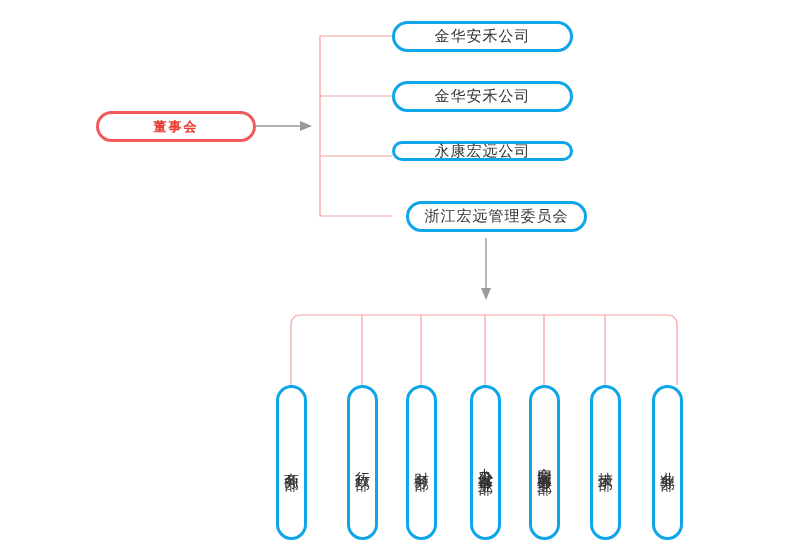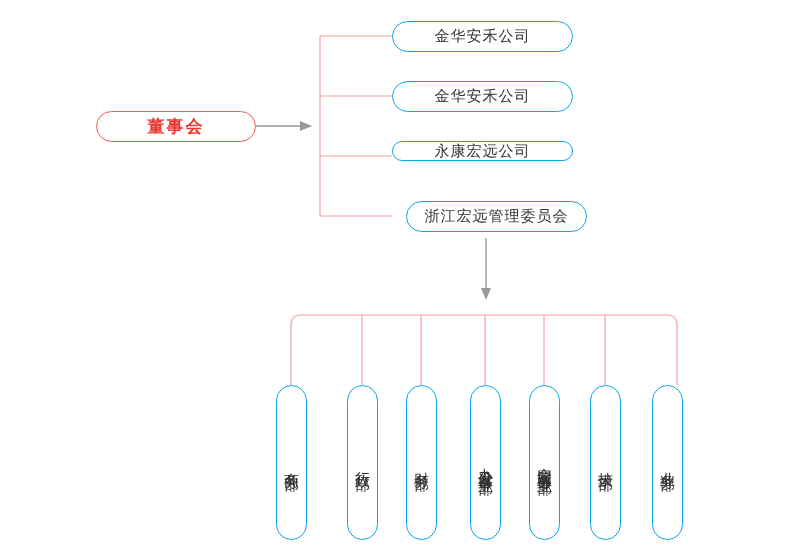--- a/index.html
+++ b/index.html
@@ -17,37 +17,37 @@
   #canvas {
     position: absolute;
     left: 0;
     top: 0;
     width: 800px;
     height: 560px;
   }
   .node {
     position: absolute;
     box-sizing: border-box;
-    border: 1px solid #0ea5e9;
+    border: 3px solid #0ea5e9;
     border-radius: 18px;
     background: #ffffff;
     display: flex;
     align-items: center;
     justify-content: center;
     text-align: center;
     color: #333333;
     font-size: 15px;
     letter-spacing: 1px;
     z-index: 2;
   }
   .node.root {
     border-color: #f05a5a;
     color: #e8382f;
     font-weight: bold;
-    font-size: 17px;
+    font-size: 13px;
     letter-spacing: 2px;
   }
   .node.vertical {
     writing-mode: vertical-rl;
     text-orientation: upright;
     line-height: 1.05;
     letter-spacing: 2px;
     padding: 6px 0;
     font-size: 15px;
   }

